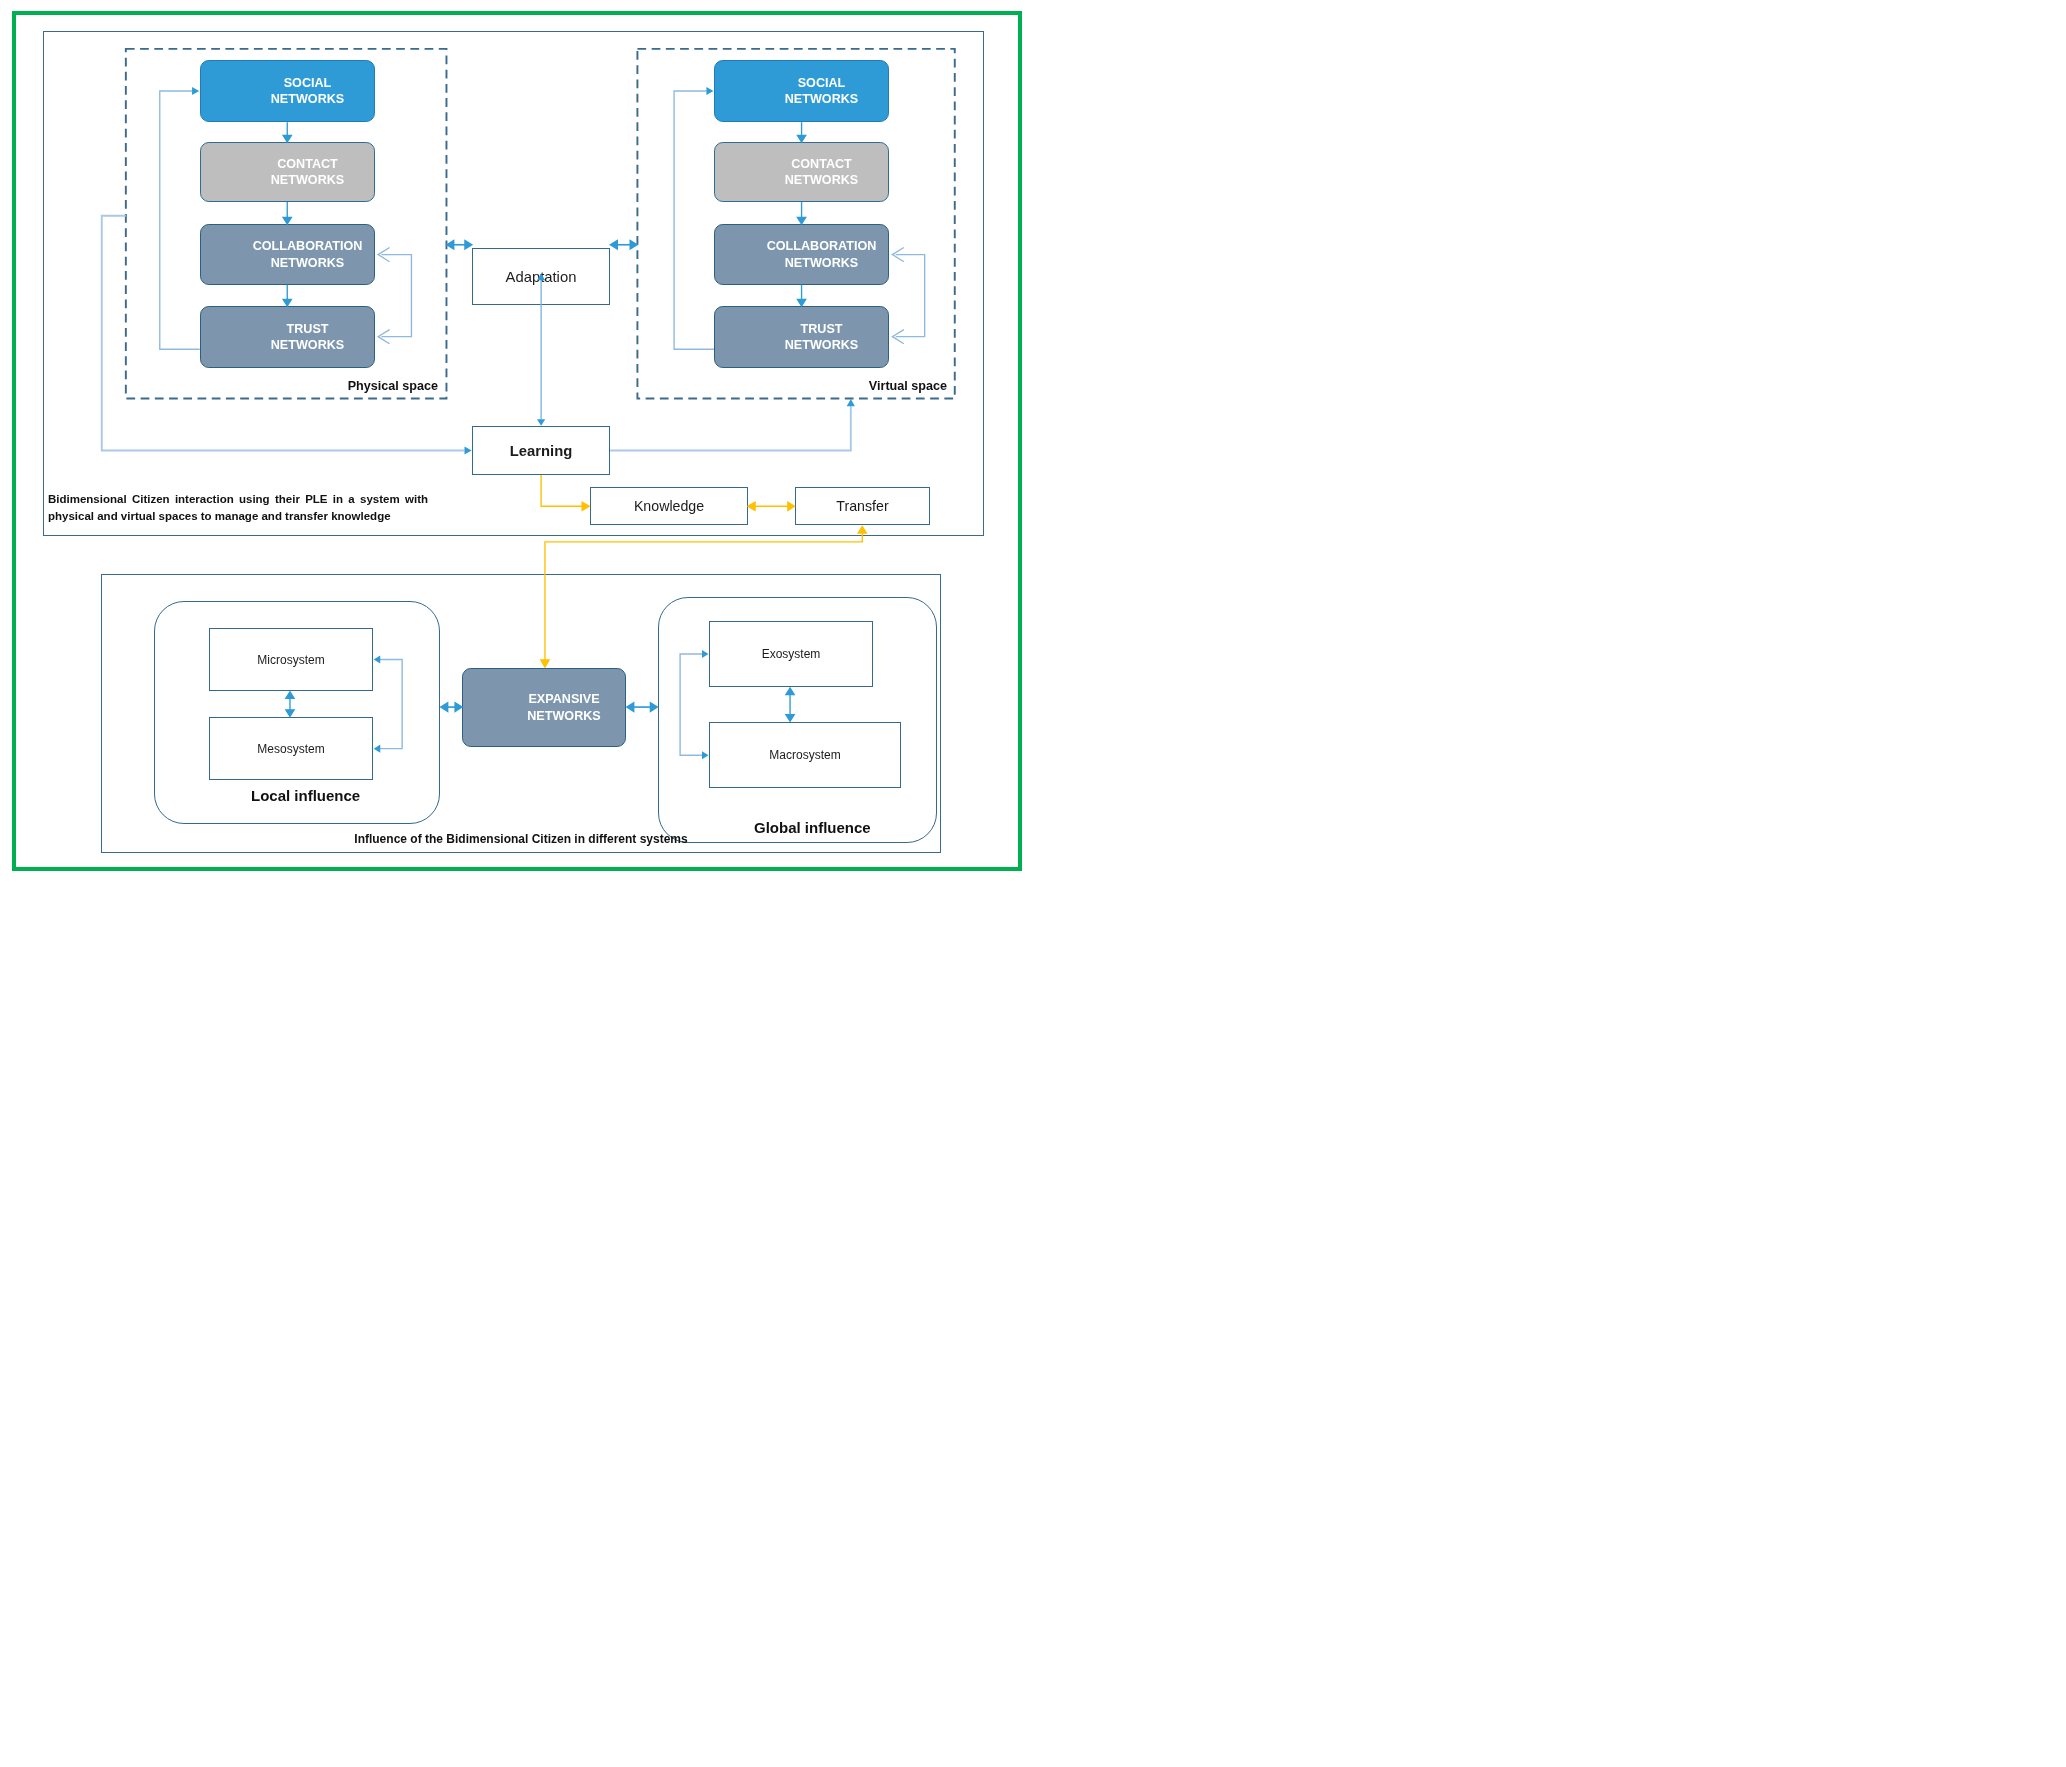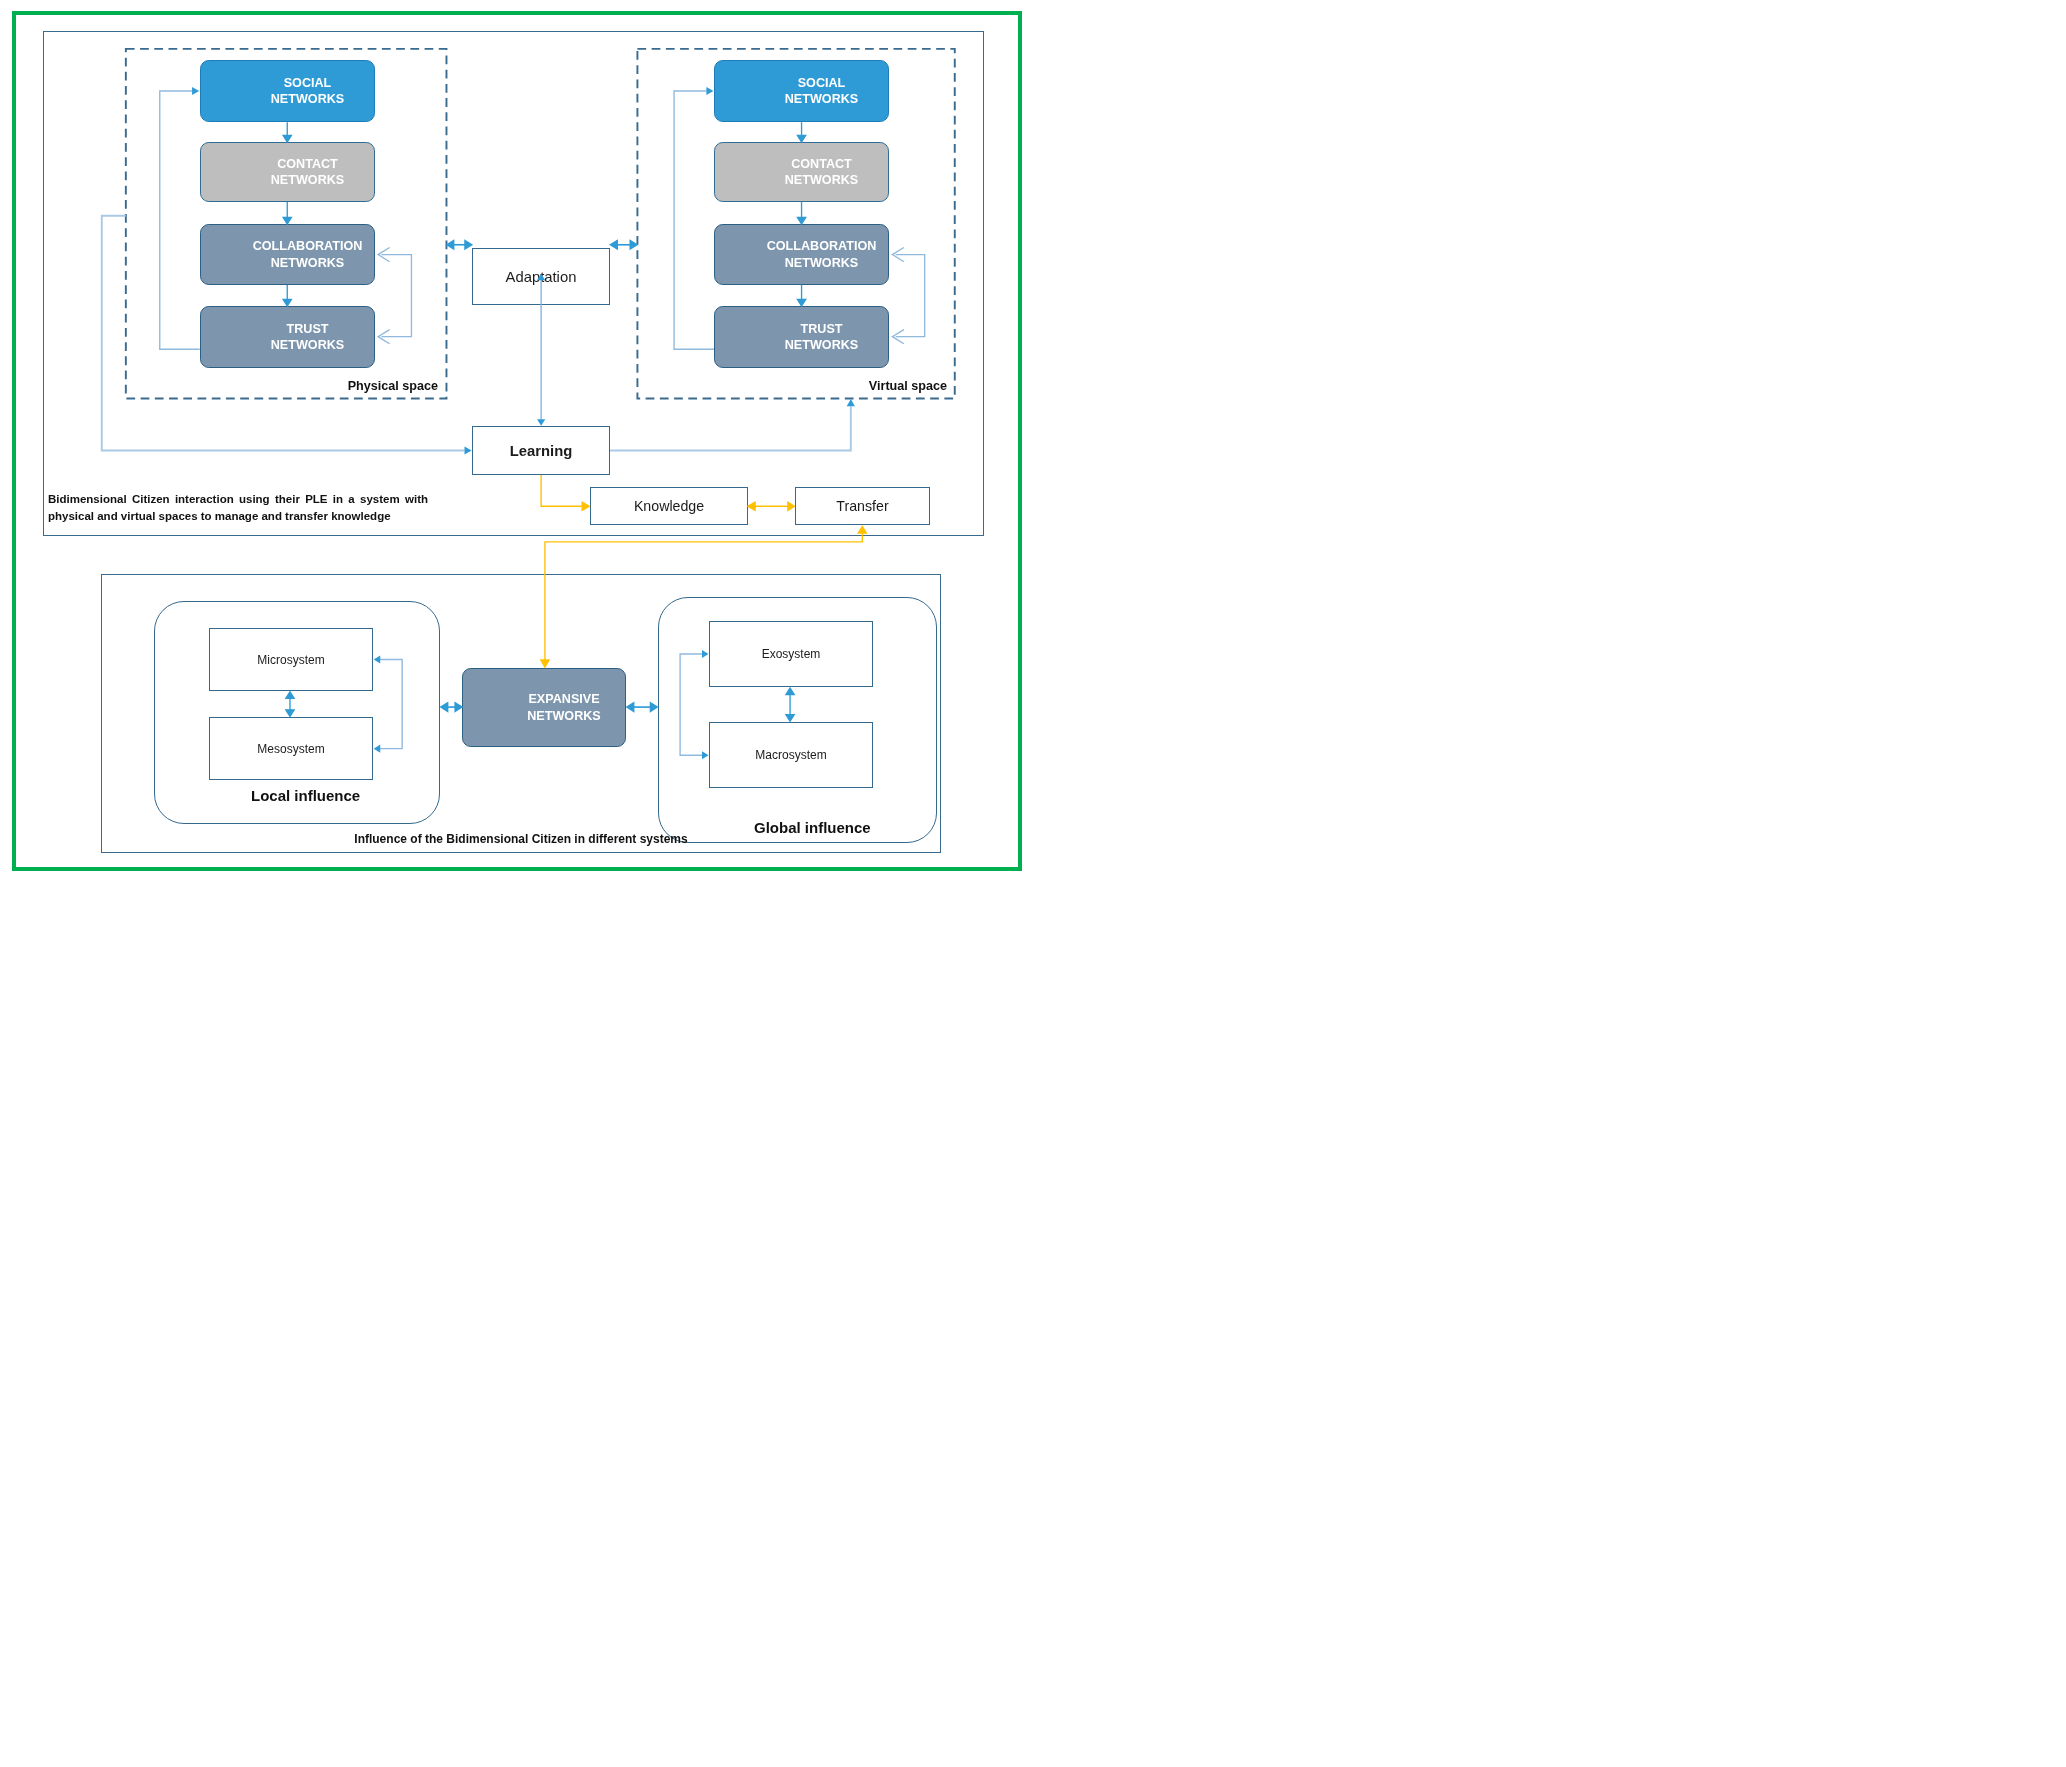--- a/index.html
+++ b/index.html
@@ -83,21 +83,21 @@
   <div class="abs sys" style="left:209px;top:717px;width:164px;height:63px;">Mesosystem</div>
   <div class="abs inf-label" style="left:251px;top:787px;width:164px;">Local influence</div>
 
   <div class="abs nbox slate" style="left:462px;top:668px;width:164px;height:79px;">
     <span>EXPANSIVE</span>
     <span>NETWORKS</span>
   </div>
 
   <div class="abs round-container" style="left:658px;top:597px;width:279px;height:246px;"></div>
   <div class="abs sys" style="left:709px;top:621px;width:164px;height:66px;text-align:right;">Exosystem</div>
-  <div class="abs sys" style="left:709px;top:722px;width:164px;height:66px;">Macrosystem</div>
+  <div class="abs sys" style="left:709px;top:722px;width:192px;height:66px;">Macrosystem</div>
   <div class="abs inf-label" style="left:754px;top:819px;width:164px;">Global influence</div>
 
   <div class="abs caption2" style="left:101px;top:832px;width:840px;">Influence of the Bidimensional Citizen in different systems</div>
 
   <svg class="overlay" viewBox="0 0 1888 1615">
 
     <rect x="230" y="89" width="586" height="639" fill="none" stroke="#3a6a8e" stroke-width="3.5" stroke-dasharray="16 10"></rect>
     <rect x="1165" y="89" width="580" height="639" fill="none" stroke="#3a6a8e" stroke-width="3.5" stroke-dasharray="16 10"></rect>
 
     <g stroke="#2e9bd6" stroke-width="2.5" fill="#2e9bd6">

